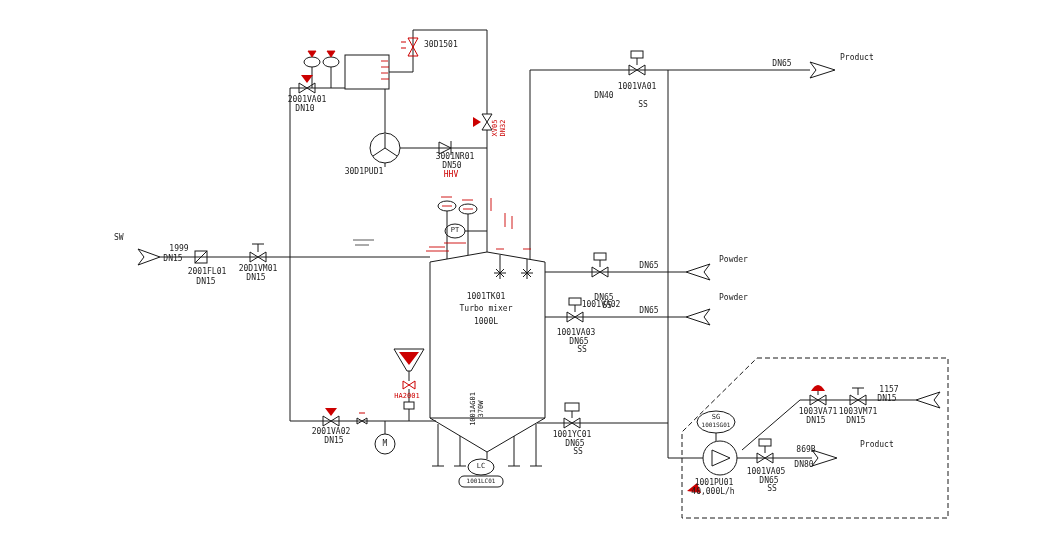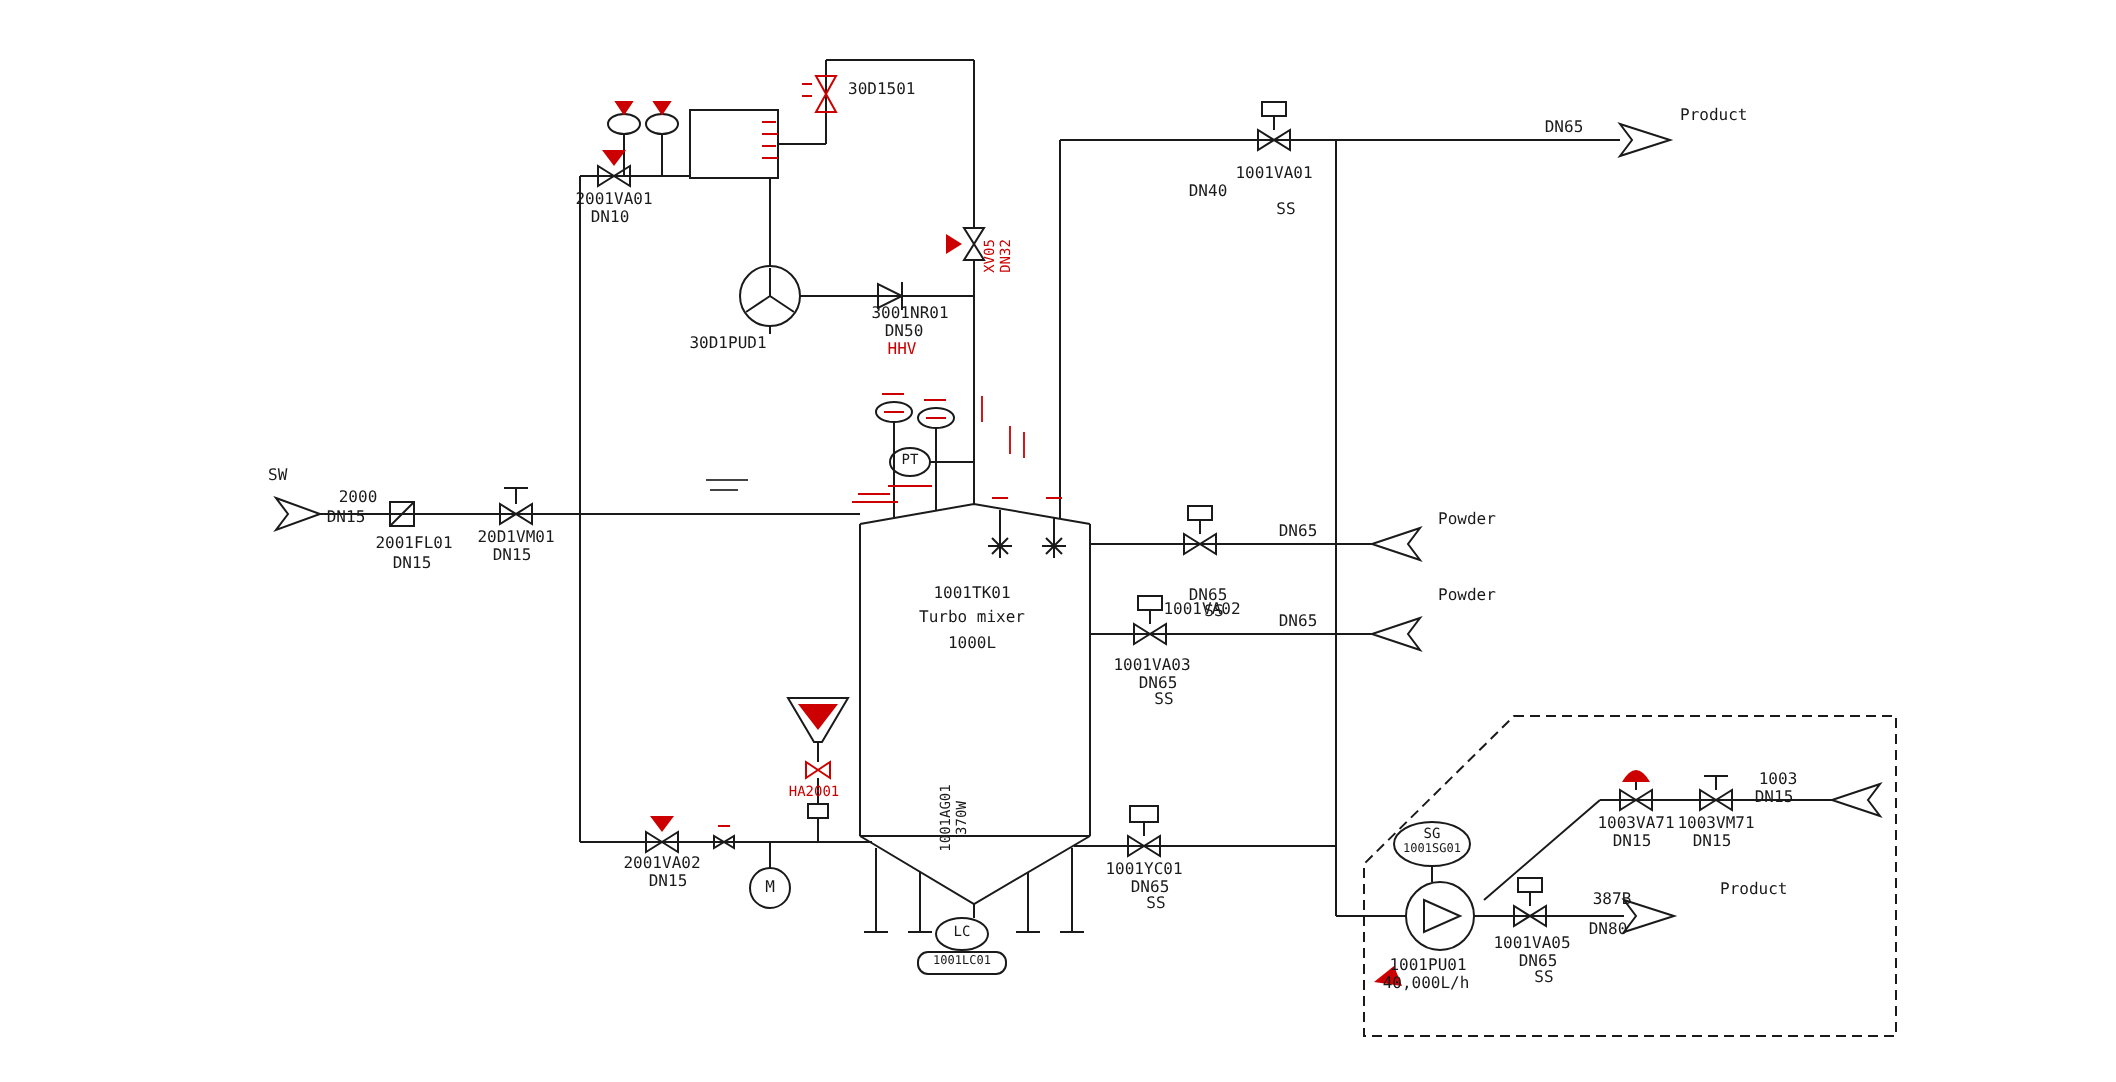--- a/index.html
+++ b/index.html
@@ -155,22 +155,22 @@
     <path d="M810,62 L835,70 L810,78 L816,70 Z"></path>
     <path d="M710,264 L686,272 L710,280 L704,272 Z"></path>
     <path d="M710,309 L686,317 L710,325 L704,317 Z"></path>
     <path d="M940,392 L916,400 L940,408 L934,400 Z"></path>
     <path d="M812,450 L837,458 L812,466 L818,458 Z"></path>
   </g>
 
   <path d="M757,358 L948,358 L948,518 L682,518 L682,432 Z" stroke="#1a1a1a" stroke-dasharray="5 3" fill="none"></path>
 </svg>
 
-  <div class="lbl" style="left:134px;top:233px">SW</div>
-  <div class="lbl c" style="left:179px;top:244px">2000</div>
+  <div class="lbl" style="left:114px;top:233px">SW</div>
+  <div class="lbl c" style="left:179px;top:244px">1999</div>
   <div class="lbl c" style="left:173px;top:254px">DN15</div>
   <div class="lbl c" style="left:207px;top:267px">2001FL01</div>
   <div class="lbl c" style="left:206px;top:277px">DN15</div>
   <div class="lbl c" style="left:258px;top:264px">20D1VM01</div>
   <div class="lbl c" style="left:256px;top:273px">DN15</div>
   <div class="lbl c" style="left:307px;top:95px">2001VA01</div>
   <div class="lbl c" style="left:305px;top:104px">DN10</div>
   <div class="lbl" style="left:424px;top:40px">30D1501</div>
   <div class="lbl c" style="left:364px;top:167px">30D1PUD1</div>
   <div class="lbl c" style="left:455px;top:152px">3001NR01</div>
@@ -216,24 +216,24 @@
   <div class="lbl c" style="left:578px;top:447px">SS</div>
 
   <div class="lbl c s7" style="left:716px;top:413px">SG</div>
   <div class="lbl c s6" style="left:716px;top:422px">1001SG01</div>
   <div class="lbl c" style="left:714px;top:478px">1001PU01</div>
   <div class="lbl c" style="left:713px;top:487px">40,000L/h</div>
 
   <div class="lbl c" style="left:766px;top:467px">1001VA05</div>
   <div class="lbl c" style="left:769px;top:476px">DN65</div>
   <div class="lbl c" style="left:772px;top:484px">SS</div>
-  <div class="lbl c" style="left:806px;top:445px">387B</div>
+  <div class="lbl c" style="left:806px;top:445px">869B</div>
   <div class="lbl c" style="left:804px;top:460px">DN80</div>
   <div class="lbl" style="left:860px;top:440px">Product</div>
 
   <div class="lbl c" style="left:818px;top:407px">1003VA71</div>
   <div class="lbl c" style="left:816px;top:416px">DN15</div>
   <div class="lbl c" style="left:858px;top:407px">1003VM71</div>
   <div class="lbl c" style="left:856px;top:416px">DN15</div>
-  <div class="lbl c" style="left:889px;top:385px">1003</div>
+  <div class="lbl c" style="left:889px;top:385px">1157</div>
   <div class="lbl c" style="left:887px;top:394px">DN15</div>
 
 </div>
 
 </body></html>

